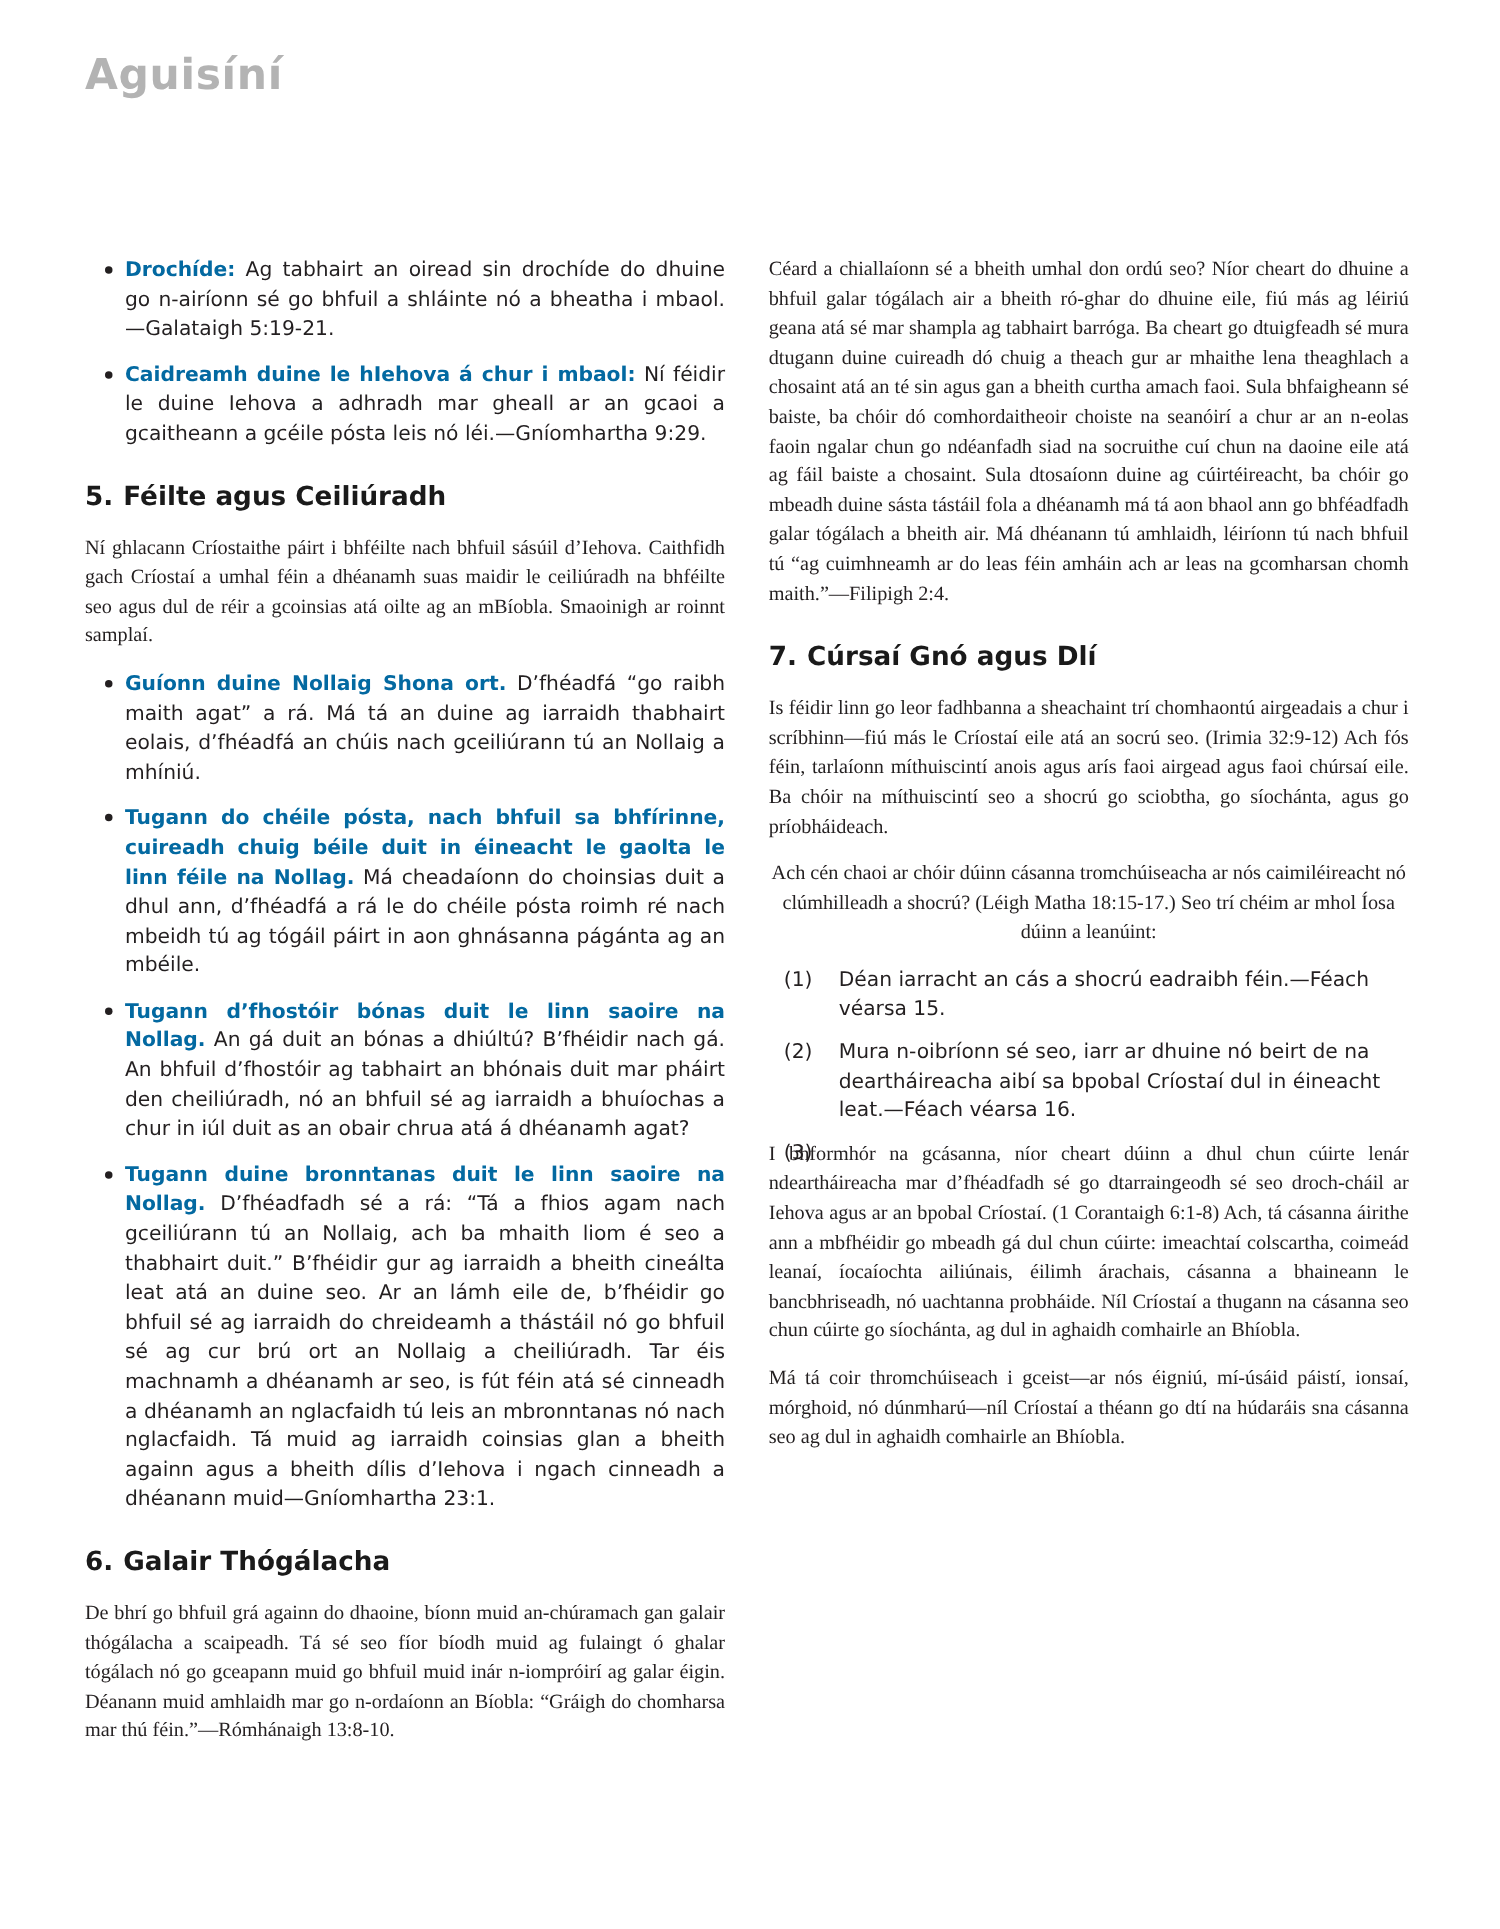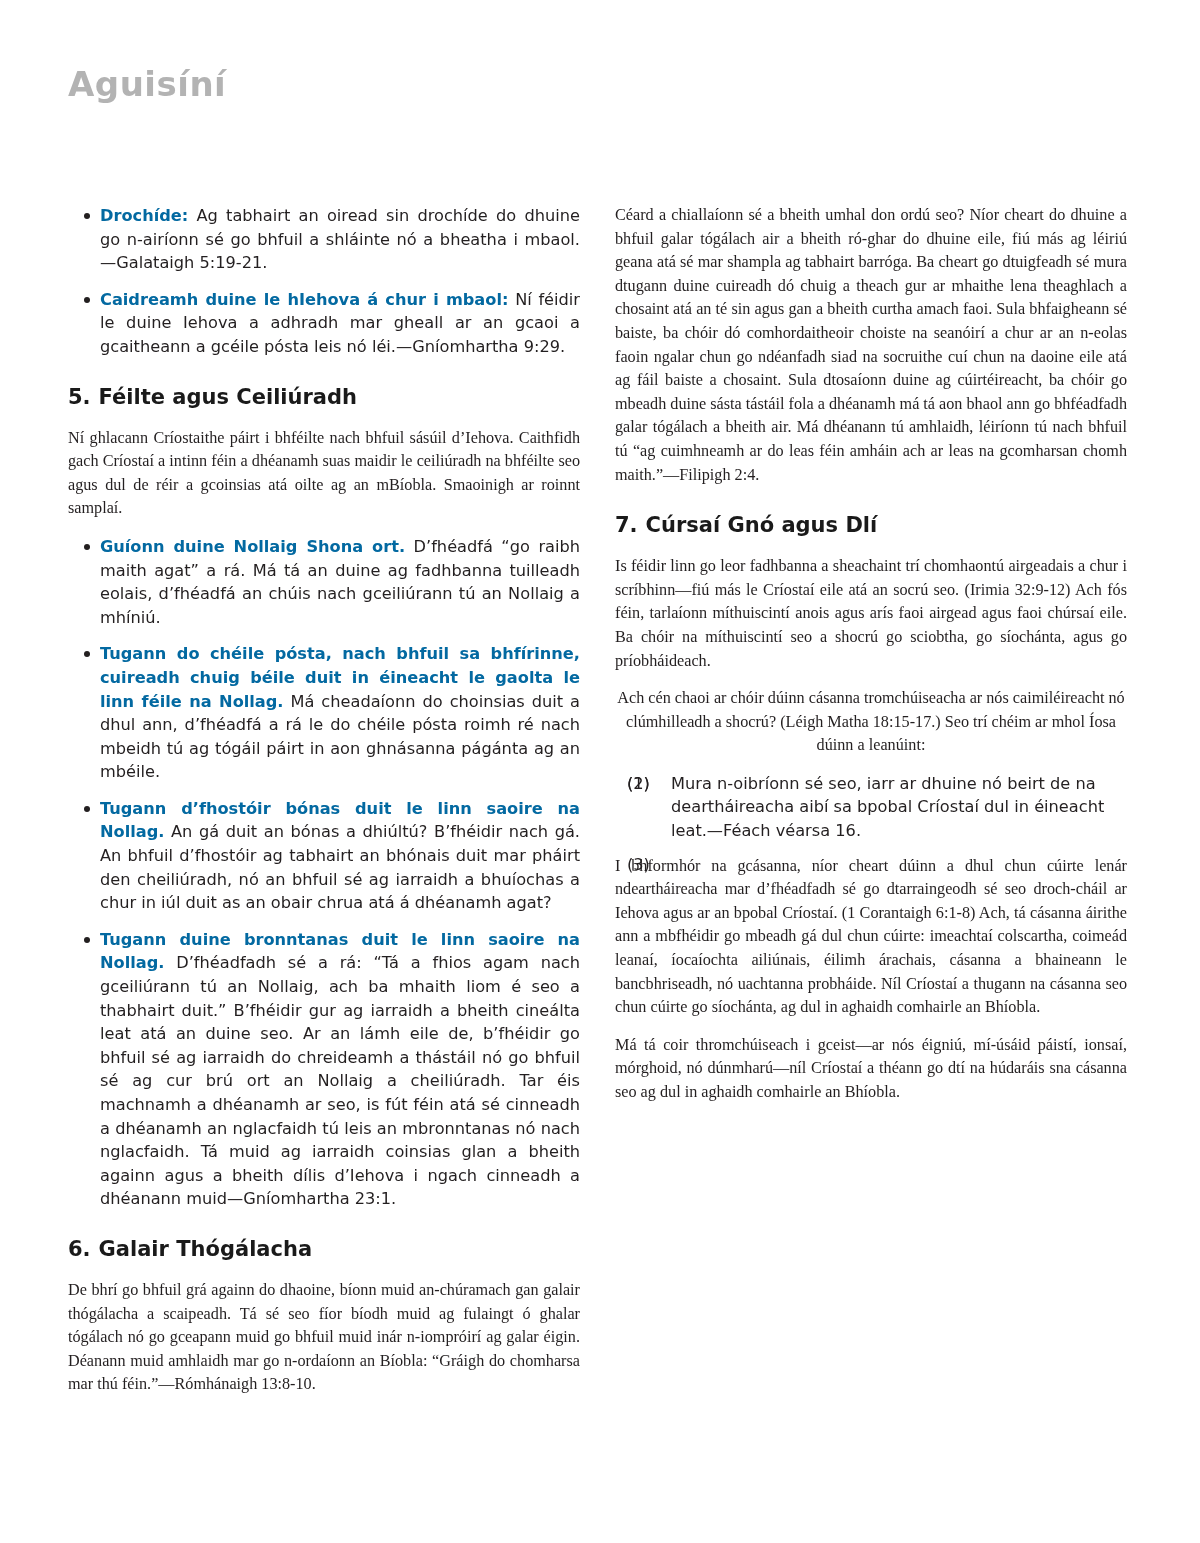--- a/index.html
+++ b/index.html
@@ -2,21 +2,21 @@
 <html><head>
 <meta charset="utf-8">
 <style>
   html, body { margin: 0; padding: 0; background: #ffffff; }
   body {
     width: 1200px; height: 1543px; position: relative; overflow: hidden;
     font-family: "DejaVu Sans", "Liberation Sans", sans-serif;
     color: #231f20;
   }
   .page-title {
-    position: absolute; left: 68px; top: 64px;
+    position: absolute; left: 68px; top: 40px;
     font-size: 34px; font-weight: bold; color: #b3b3b3;
     letter-spacing: 0.5px;
   }
   .col {
     position: absolute; top: 204px; width: 512px;
     font-size: 16.2px; line-height: 23.6px;
   }
   .col-left { left: 68px; }
   .col-right { left: 615px; }
   p { margin: 0 0 14px 0; text-align: justify; font-family: Liberation Serif, serif; }
@@ -41,38 +41,38 @@
 
 <div class="page-title">Aguisíní</div>
 
 <div class="col col-left">
   <ul class="bullets">
     <li><span class="lead">Drochíde:</span><span> Ag tabhairt an oiread sin drochíde do dhuine go n-airíonn sé go bhfuil a shláinte nó a bheatha i mbaol.—Galataigh 5:19-21.</span></li>
     <li><span class="lead">Caidreamh duine le hIehova á chur i mbaol:</span><span> Ní féidir le duine Iehova a adhradh mar gheall ar an gcaoi a gcaitheann a gcéile pósta leis nó léi.—Gníomhartha 9:29.</span></li>
   </ul>
 
   <h2><span class="num">5.</span><span>Féilte agus Ceiliúradh</span></h2>
-  <p>Ní ghlacann Críostaithe páirt i bhféilte nach bhfuil sásúil d’Iehova. Caithfidh gach Críostaí a intinn féin a dhéanamh suas maidir le ceiliúradh na bhféilte seo agus dul de réir a gcoinsias atá oilte ag an mBíobla. Smaoinigh ar roinnt samplaí.</p>
+  <p>Ní ghlacann Críostaithe páirt i bhféilte nach bhfuil sásúil d’Iehova. Caithfidh gach Críostaí a umhal féin a dhéanamh suas maidir le ceiliúradh na bhféilte seo agus dul de réir a gcoinsias atá oilte ag an mBíobla. Smaoinigh ar roinnt samplaí.</p>
   <ul class="bullets">
-    <li><span class="lead">Guíonn duine Nollaig Shona ort.</span><span> D’fhéadfá “go raibh maith agat” a rá. Má tá an duine ag fadhbanna tuilleadh eolais, d’fhéadfá an chúis nach gceiliúrann tú an Nollaig a mhíniú.</span></li>
+    <li><span class="lead">Guíonn duine Nollaig Shona ort.</span><span> D’fhéadfá “go raibh maith agat” a rá. Má tá an duine ag iarraidh thabhairt eolais, d’fhéadfá an chúis nach gceiliúrann tú an Nollaig a mhíniú.</span></li>
     <li><span class="lead">Tugann do chéile pósta, nach bhfuil sa bhfírinne, cuireadh chuig béile duit in éineacht le gaolta le linn féile na Nollag.</span><span> Má cheadaíonn do choinsias duit a dhul ann, d’fhéadfá a rá le do chéile pósta roimh ré nach mbeidh tú ag tógáil páirt in aon ghnásanna págánta ag an mbéile.</span></li>
     <li><span class="lead">Tugann d’fhostóir bónas duit le linn saoire na Nollag.</span><span> An gá duit an bónas a dhiúltú? B’fhéidir nach gá. An bhfuil d’fhostóir ag tabhairt an bhónais duit mar pháirt den cheiliúradh, nó an bhfuil sé ag iarraidh a bhuíochas a chur in iúl duit as an obair chrua atá á dhéanamh agat?</span></li>
     <li><span class="lead">Tugann duine bronntanas duit le linn saoire na Nollag.</span><span> D’fhéadfadh sé a rá: “Tá a fhios agam nach gceiliúrann tú an Nollaig, ach ba mhaith liom é seo a thabhairt duit.” B’fhéidir gur ag iarraidh a bheith cineálta leat atá an duine seo. Ar an lámh eile de, b’fhéidir go bhfuil sé ag iarraidh do chreideamh a thástáil nó go bhfuil sé ag cur brú ort an Nollaig a cheiliúradh. Tar éis machnamh a dhéanamh ar seo, is fút féin atá sé cinneadh a dhéanamh an nglacfaidh tú leis an mbronntanas nó nach nglacfaidh. Tá muid ag iarraidh coinsias glan a bheith againn agus a bheith dílis d’Iehova i ngach cinneadh a dhéanann muid—Gníomhartha 23:1.</span></li>
   </ul>
 
   <h2><span class="num">6.</span><span>Galair Thógálacha</span></h2>
   <p>De bhrí go bhfuil grá againn do dhaoine, bíonn muid an-chúramach gan galair thógálacha a scaipeadh. Tá sé seo fíor bíodh muid ag fulaingt ó ghalar tógálach nó go gceapann muid go bhfuil muid inár n-iompróirí ag galar éigin. Déanann muid amhlaidh mar go n-ordaíonn an Bíobla: “Gráigh do chomharsa mar thú féin.”—Rómhánaigh 13:8-10.</p>
 </div>
 
 <div class="col col-right">
   <p>Céard a chiallaíonn sé a bheith umhal don ordú seo? Níor cheart do dhuine a bhfuil galar tógálach air a bheith ró-ghar do dhuine eile, fiú más ag léiriú geana atá sé mar shampla ag tabhairt barróga. Ba cheart go dtuigfeadh sé mura dtugann duine cuireadh dó chuig a theach gur ar mhaithe lena theaghlach a chosaint atá an té sin agus gan a bheith curtha amach faoi. Sula bhfaigheann sé baiste, ba chóir dó comhordaitheoir choiste na seanóirí a chur ar an n-eolas faoin ngalar chun go ndéanfadh siad na socruithe cuí chun na daoine eile atá ag fáil baiste a chosaint. Sula dtosaíonn duine ag cúirtéireacht, ba chóir go mbeadh duine sásta tástáil fola a dhéanamh má tá aon bhaol ann go bhféadfadh galar tógálach a bheith air. Má dhéanann tú amhlaidh, léiríonn tú nach bhfuil tú “ag cuimhneamh ar do leas féin amháin ach ar leas na gcomharsan chomh maith.”—Filipigh 2:4.</p>
 
   <h2><span class="num">7.</span><span>Cúrsaí Gnó agus Dlí</span></h2>
   <p>Is féidir linn go leor fadhbanna a sheachaint trí chomhaontú airgeadais a chur i scríbhinn—fiú más le Críostaí eile atá an socrú seo. (Irimia 32:9-12) Ach fós féin, tarlaíonn míthuiscintí anois agus arís faoi airgead agus faoi chúrsaí eile. Ba chóir na míthuiscintí seo a shocrú go sciobtha, go síochánta, agus go príobháideach.</p>
   <p style="text-align:center">Ach cén chaoi ar chóir dúinn cásanna tromchúiseacha ar nós caimiléireacht nó clúmhilleadh a shocrú? (Léigh Matha 18:15-17.) Seo trí chéim ar mhol Íosa dúinn a leanúint:</p>
   <ol class="steps">
-    <li><span class="n">(1)</span></li>
+    <li><span class="n">(1)</span><span>Déan iarracht an cás a shocrú eadraibh féin.—Féach véarsa 15.</span></li>
     <li><span class="n">(2)</span><span>Mura n-oibríonn sé seo, iarr ar dhuine nó beirt de na deartháireacha aibí sa bpobal Críostaí dul in éineacht leat.—Féach véarsa 16.</span></li>
     <li><span class="n">(3)</span></li>
   </ol>
   <p>I bhformhór na gcásanna, níor cheart dúinn a dhul chun cúirte lenár ndeartháireacha mar d’fhéadfadh sé go dtarraingeodh sé seo droch-cháil ar Iehova agus ar an bpobal Críostaí. (1 Corantaigh 6:1-8) Ach, tá cásanna áirithe ann a mbfhéidir go mbeadh gá dul chun cúirte: imeachtaí colscartha, coimeád leanaí, íocaíochta ailiúnais, éilimh árachais, cásanna a bhaineann le bancbhriseadh, nó uachtanna probháide. Níl Críostaí a thugann na cásanna seo chun cúirte go síochánta, ag dul in aghaidh comhairle an Bhíobla.</p>
   <p>Má tá coir thromchúiseach i gceist—ar nós éigniú, mí-úsáid páistí, ionsaí, mórghoid, nó dúnmharú—níl Críostaí a théann go dtí na húdaráis sna cásanna seo ag dul in aghaidh comhairle an Bhíobla.</p>
 </div>
 
 </body></html>

